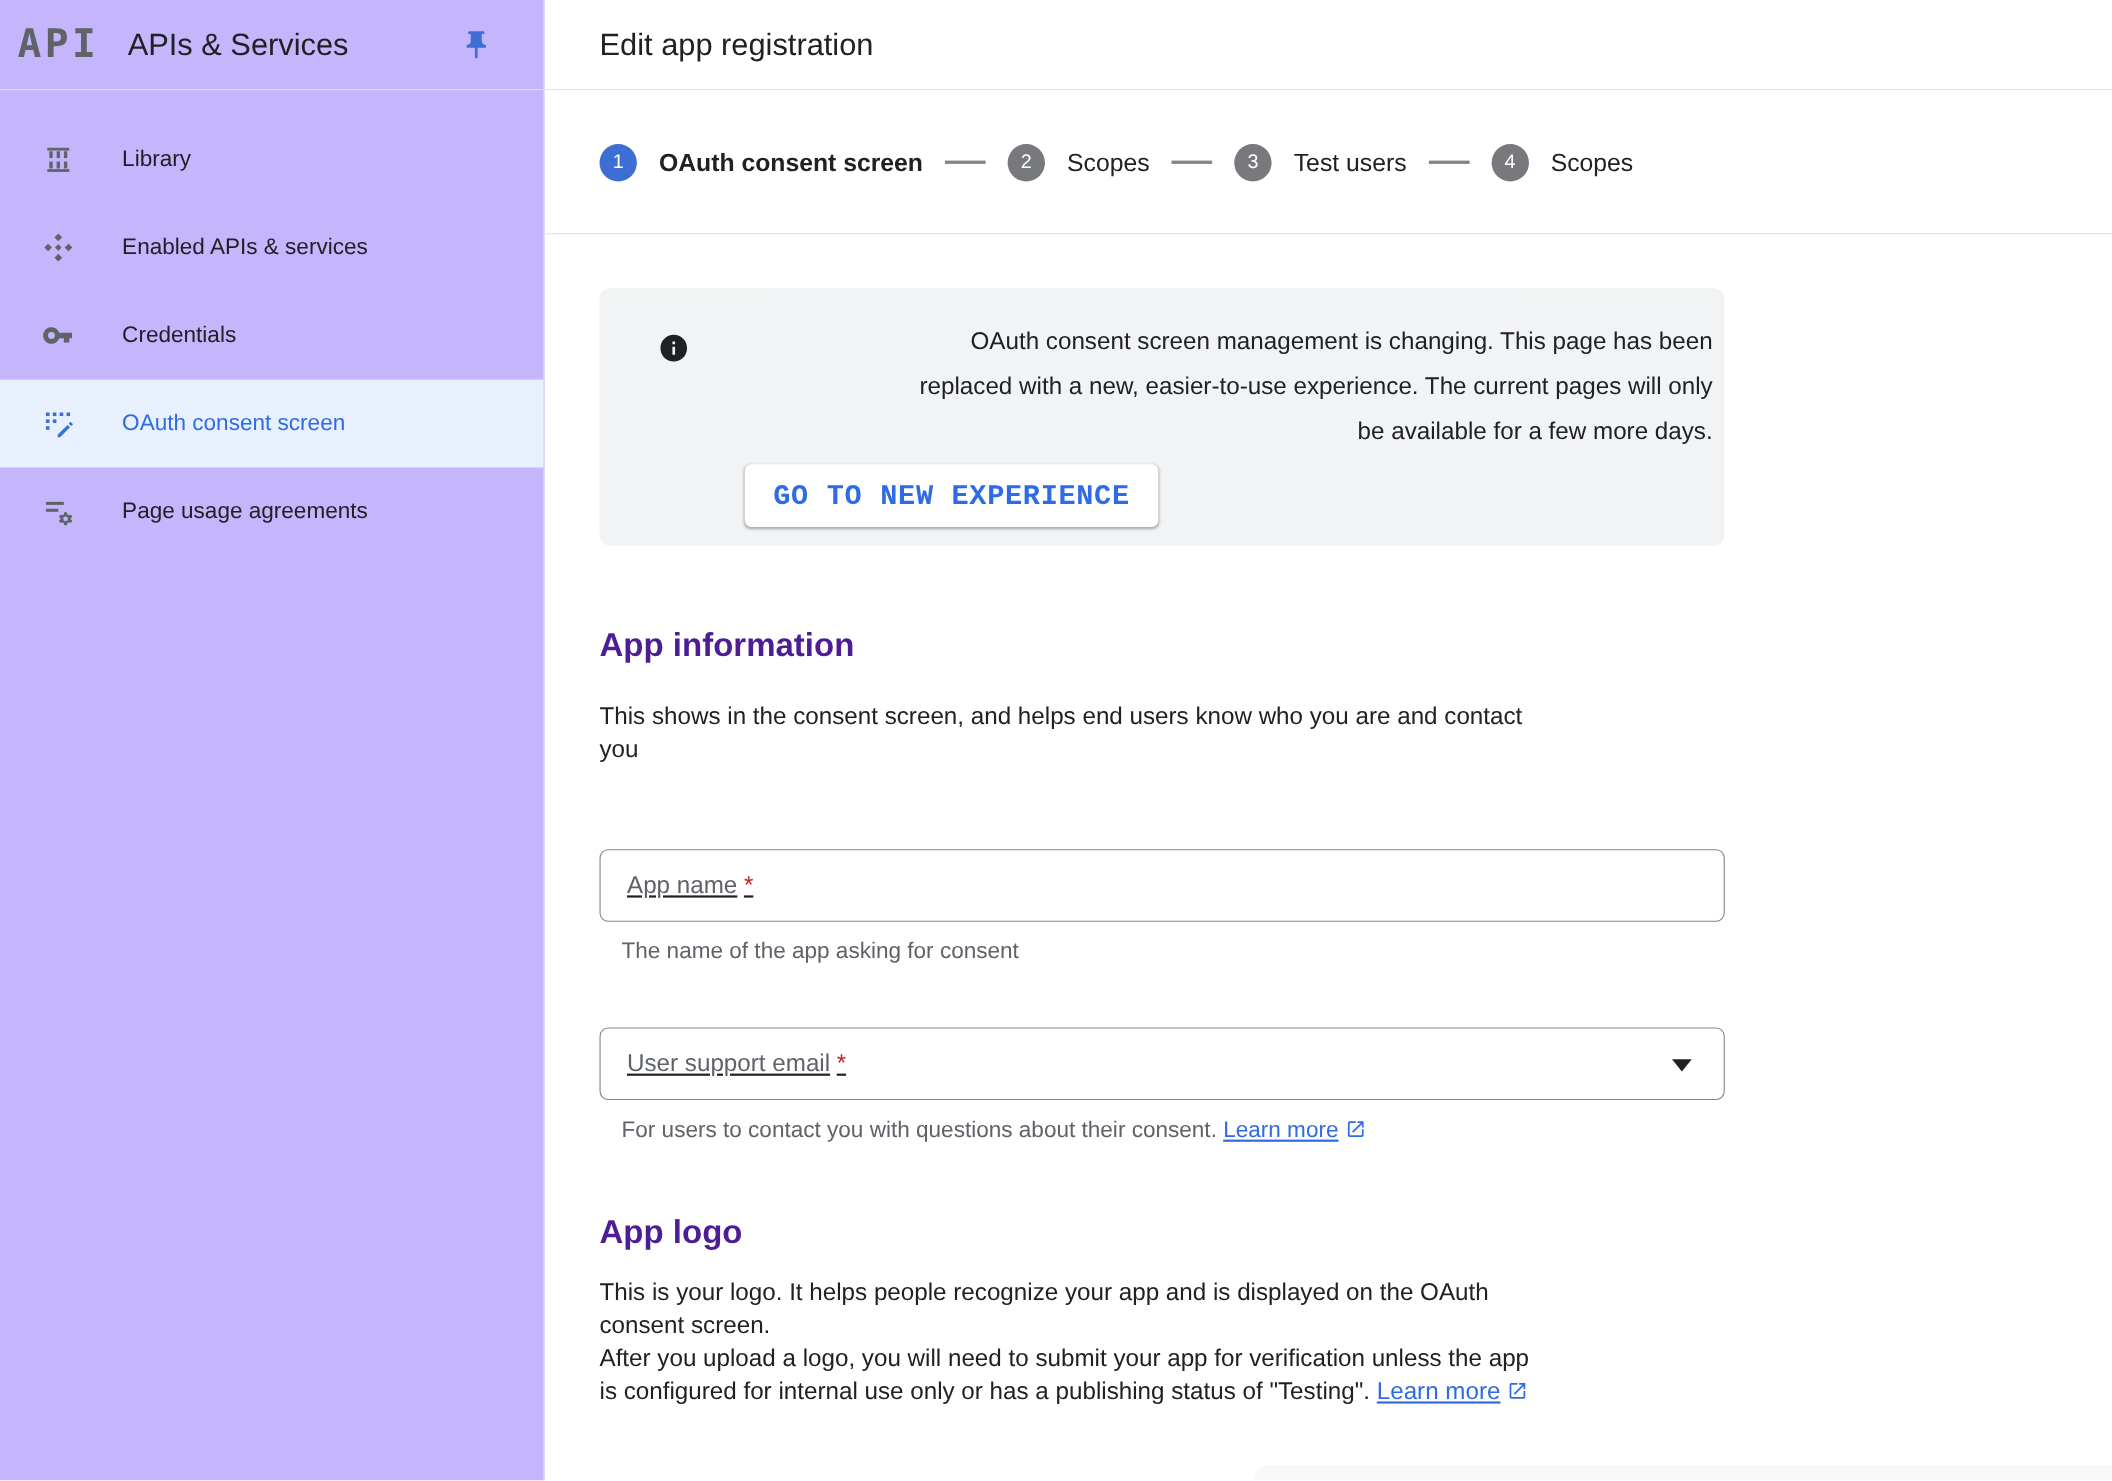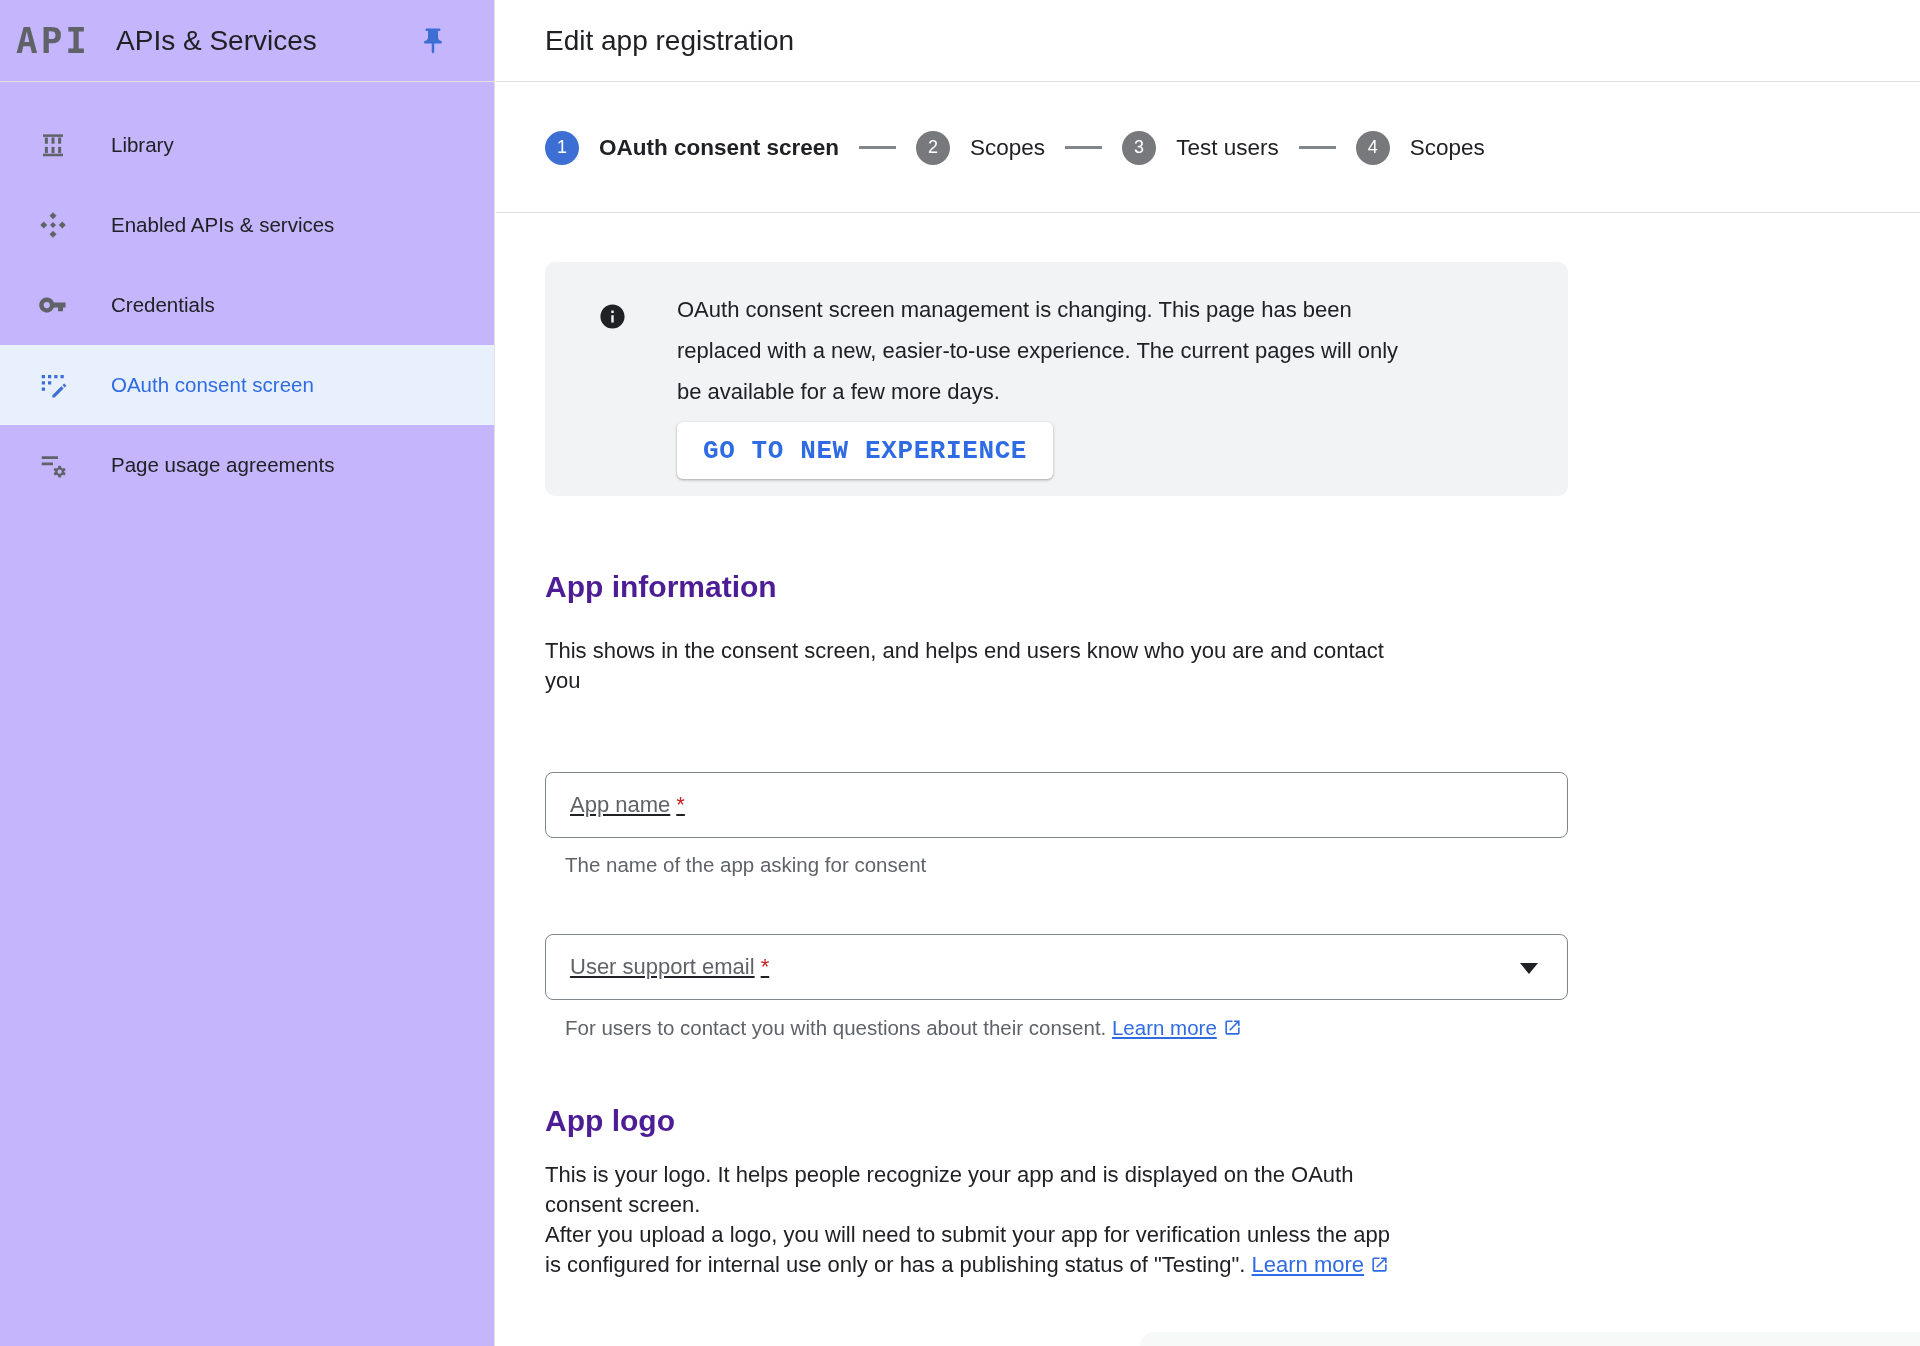--- a/index.html
+++ b/index.html
@@ -42,21 +42,21 @@
   .step-label { font-size: 22.5px; margin-left: 20px; color: #202124; }
   .step.active .step-label { font-weight: 700; }
   .step-connector { width: 37px; height: 3px; background: #80868b; margin: 0 20px; }
 
   
   .banner { position: absolute; left: 545px; top: 262px; width: 1023px; height: 234px;
     background: #f1f3f4; border-radius: 10px; }
   .banner-info-icon { position: absolute; left: 53px; top: 40px; width: 29px; height: 29px; }
   .banner-info-icon svg { width: 29px; height: 29px; }
   .banner-text { position: absolute; left: 132px; top: 27px; width: 880px;
-    font-size: 22px; line-height: 41px; white-space: pre-line; color: #202124; }
+    font-size: 22px; line-height: 41px; white-space: pre-line; color: #202124; text-align: right; }
   .banner-btn { position: absolute; left: 132px; top: 160px; height: 57px; padding: 0 26px;
     background: #fff; border: none; border-radius: 6px; cursor: pointer;
     box-shadow: 0 1px 3px rgba(60,64,67,.3), 0 1px 2px rgba(60,64,67,.15);
     font-family: Liberation Mono, monospace;
     font-size: 26px; font-weight: 700; letter-spacing: 0.6px; color: #2e6be4; }
 
   .section-heading { position: absolute; left: 545px; font-size: 30px; font-weight: 700; color: #4c1d95; }
   .section-desc { position: absolute; left: 545px; width: 1060px;
     font-size: 22px; line-height: 30px; white-space: pre-line; color: #202124; }
 

